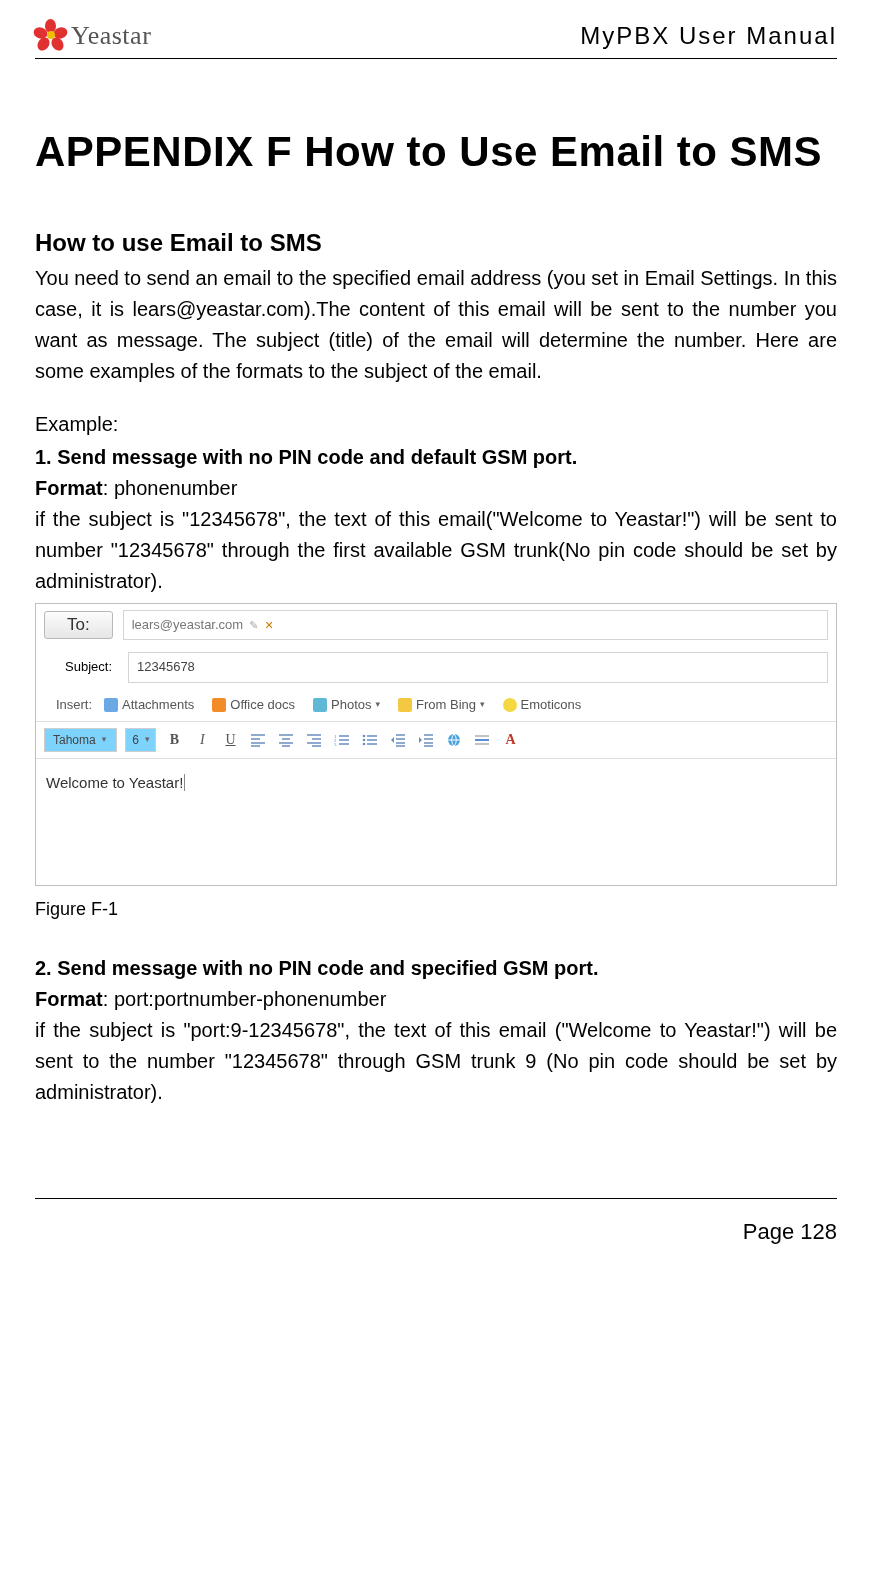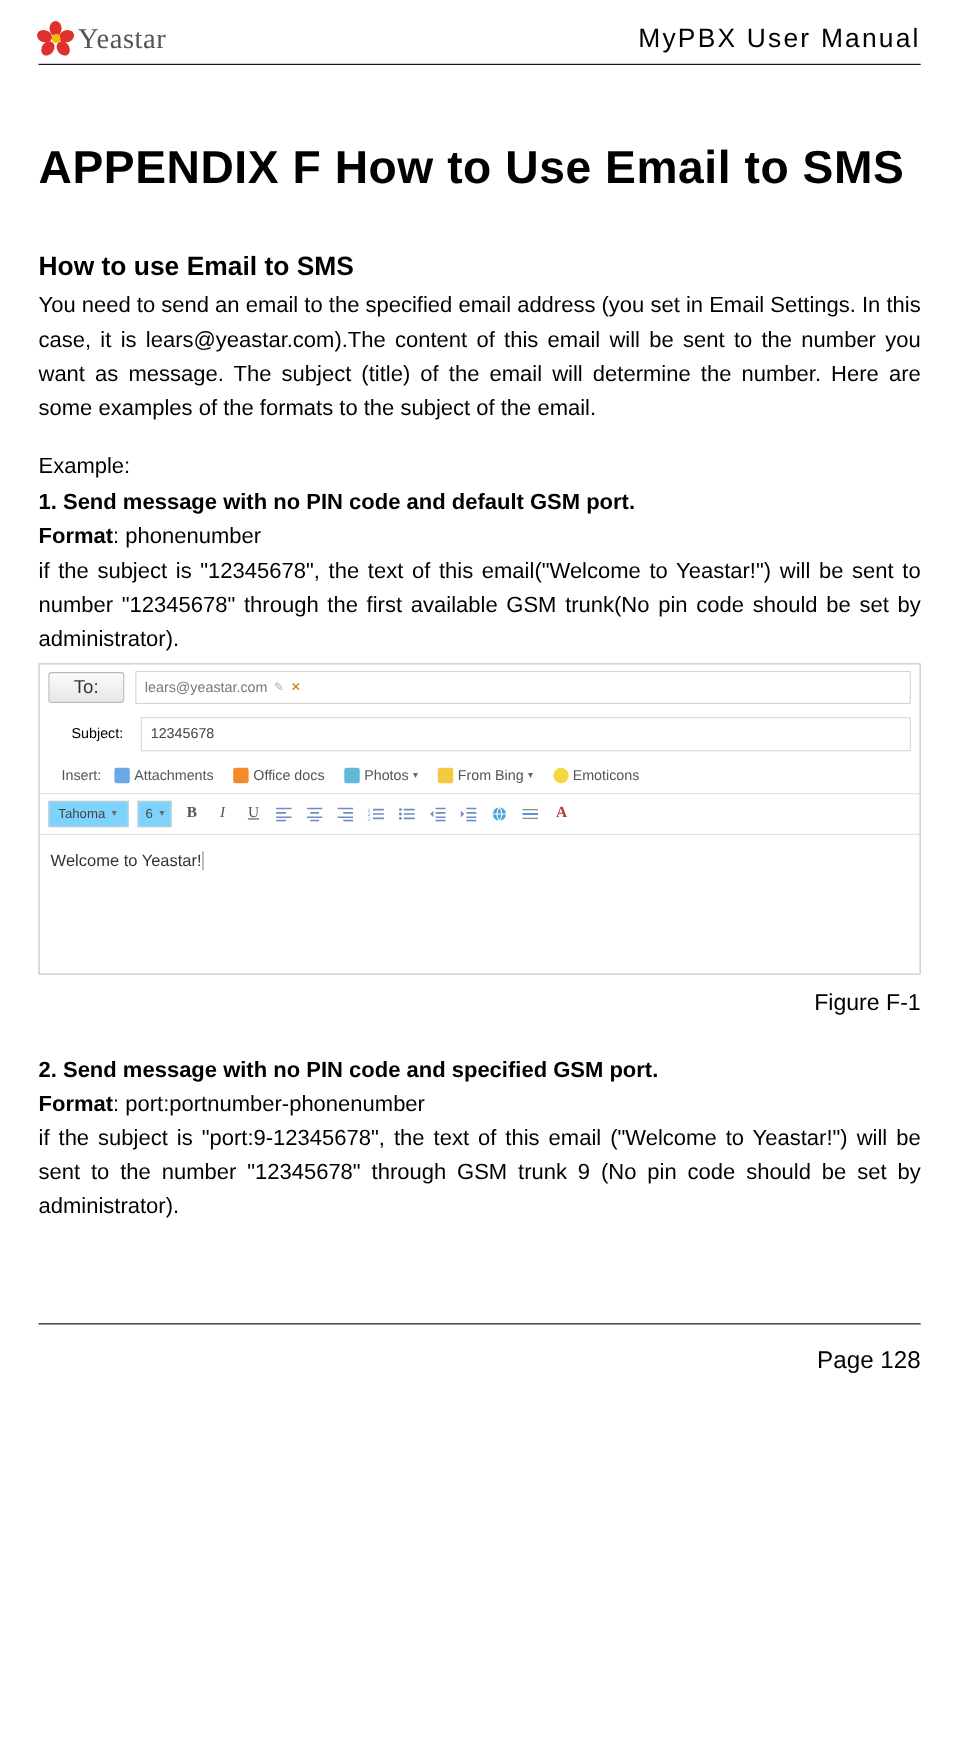--- a/index.html
+++ b/index.html
@@ -190,22 +190,22 @@
   }
   .compose-text {
     border-right: 1px solid #888;
     padding-right: 1px;
     display: inline;
   }
   .xicon { color:#cc7a00; font-size:11px; }
   .pencil { color:#aaa; font-size:11px; }
 
   .caption {
-    text-align: right;
-    font-size: 21px;
+    text-align: left;
+    font-size: 18px;
     margin: 10px 0 30px 0;
   }
 
   .footer {
     border-top: 1.5px solid #000;
     margin-top: 90px;
     padding-top: 20px;
     text-align: right;
     font-size: 22px;
   }

